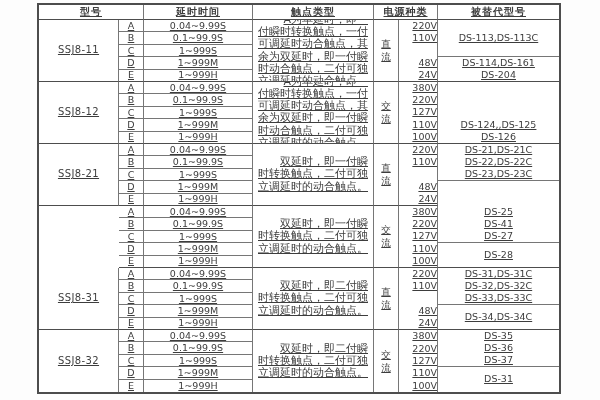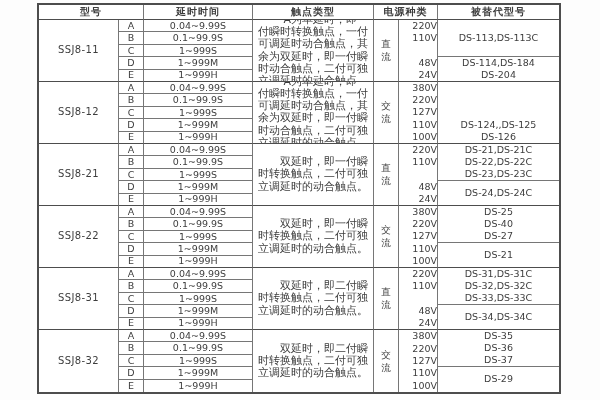--- a/index.html
+++ b/index.html
@@ -1,21 +1,21 @@
 <!DOCTYPE html>
 <html><head>
 <meta charset="utf-8">
 <style>
   html,body{margin:0;padding:0;width:600px;height:400px;background:#fdfdfd;
     font-family:"DejaVu Sans","Liberation Sans",sans-serif;color:#3d3d3d;}
   #stage{position:relative;width:600px;height:400px;overflow:hidden;}
   .tbl{position:absolute;left:37px;top:3px;width:524px;height:391px;box-sizing:border-box;
     background:#fff;border:2px solid #4d4d4d;display:grid;
     grid-template-columns:80px 25px 109px 121px 25px 39px 1fr;
-    grid-template-rows:15px repeat(30,1fr);}
+    grid-template-rows:15px repeat(30,1fr);text-decoration:underline;}
   .c{box-sizing:border-box;border-right:1px solid #767676;border-bottom:1px solid #767676;
     display:flex;align-items:center;justify-content:center;font-size:9.5px;line-height:12px;
     overflow:hidden;white-space:nowrap;}
   .hd{font-size:10px;font-weight:bold;border-bottom:1.5px solid #4d4d4d;letter-spacing:1px;}
   .gb{border-bottom:1.5px solid #4d4d4d;}
   .noR{border-right:none;}
   .noB{border-bottom:none;}
   .model{font-size:10px;letter-spacing:.4px;}
   .sub{font-size:9.5px;}
   .contact{padding:0 5px;}
@@ -62,21 +62,21 @@
     <div class="vs">220V</div>
     <div class="vs">110V</div>
     <div class="vs"></div>
     <div class="vs">48V</div>
     <div class="vs">24V</div>
   </div>
   <div class="c rcol noR" style="grid-area:2/7/5/8">
     <div class="rl">DS-113,DS-113C</div>
   </div>
   <div class="c rcol noR gb" style="grid-area:5/7/7/8">
-    <div class="rl">DS-114,DS-184</div>
+    <div class="rl">DS-114,DS-161</div>
     <div class="rl">DS-204</div>
   </div>
 
   <div class="c model gb" style="grid-area:7/1/12/2">SSJ8-12</div>
   <div class="c sub" style="grid-area:7/2/8/3">A</div>
   <div class="c sub" style="grid-area:8/2/9/3">B</div>
   <div class="c sub" style="grid-area:9/2/10/3">C</div>
   <div class="c sub" style="grid-area:10/2/11/3">D</div>
   <div class="c sub gb" style="grid-area:11/2/12/3">E</div>
   <div class="c sub" style="grid-area:7/3/8/4">0.04~9.99S</div>
@@ -124,26 +124,21 @@
     <div class="vs">110V</div>
     <div class="vs"></div>
     <div class="vs">48V</div>
     <div class="vs">24V</div>
   </div>
   <div class="c rcol noR" style="grid-area:12/7/15/8">
     <div class="rl">DS-21,DS-21C</div>
     <div class="rl">DS-22,DS-22C</div>
     <div class="rl">DS-23,DS-23C</div>
   </div>
-  <div class="c rcol noR gb" style="grid-area:15/7/17/8">
-    <div class="rl">DS-24,DS-24C</div>
-    <div class="rl"></div>
-  </div>
-
-  <div class="c model gb" style="grid-area:17/1/22/2">SSJ8-22</div>
+
   <div class="c sub" style="grid-area:17/2/18/3">A</div>
   <div class="c sub" style="grid-area:18/2/19/3">B</div>
   <div class="c sub" style="grid-area:19/2/20/3">C</div>
   <div class="c sub" style="grid-area:20/2/21/3">D</div>
   <div class="c sub gb" style="grid-area:21/2/22/3">E</div>
   <div class="c sub" style="grid-area:17/3/18/4">0.04~9.99S</div>
   <div class="c sub" style="grid-area:18/3/19/4">0.1~99.9S</div>
   <div class="c sub" style="grid-area:19/3/20/4">1~999S</div>
   <div class="c sub" style="grid-area:20/3/21/4">1~999M</div>
   <div class="c sub gb" style="grid-area:21/3/22/4">1~999H</div>
@@ -155,25 +150,25 @@
       </div>
   <div class="c volts gb" style="grid-area:17/6/22/7">
     <div class="vs">380V</div>
     <div class="vs">220V</div>
     <div class="vs">127V</div>
     <div class="vs">110V</div>
     <div class="vs">100V</div>
   </div>
   <div class="c rcol noR" style="grid-area:17/7/20/8">
     <div class="rl">DS-25</div>
-    <div class="rl">DS-40</div>
+    <div class="rl">DS-41</div>
     <div class="rl">DS-27</div>
   </div>
   <div class="c rcol noR gb" style="grid-area:20/7/22/8">
-    <div class="rl">DS-21</div>
+    <div class="rl">DS-28</div>
     <div class="rl"></div>
   </div>
 
   <div class="c model gb" style="grid-area:22/1/27/2">SSJ8-31</div>
   <div class="c sub" style="grid-area:22/2/23/3">A</div>
   <div class="c sub" style="grid-area:23/2/24/3">B</div>
   <div class="c sub" style="grid-area:24/2/25/3">C</div>
   <div class="c sub" style="grid-area:25/2/26/3">D</div>
   <div class="c sub gb" style="grid-area:26/2/27/3">E</div>
   <div class="c sub" style="grid-area:22/3/23/4">0.04~9.99S</div>
@@ -227,18 +222,18 @@
     <div class="vs">127V</div>
     <div class="vs">110V</div>
     <div class="vs">100V</div>
   </div>
   <div class="c rcol noR" style="grid-area:27/7/30/8">
     <div class="rl">DS-35</div>
     <div class="rl">DS-36</div>
     <div class="rl">DS-37</div>
   </div>
   <div class="c rcol noR noB" style="grid-area:30/7/32/8">
-    <div class="rl">DS-29</div>
+    <div class="rl">DS-31</div>
     <div class="rl"></div>
   </div>
 
 </div>
 </div>
 
 </body></html>

